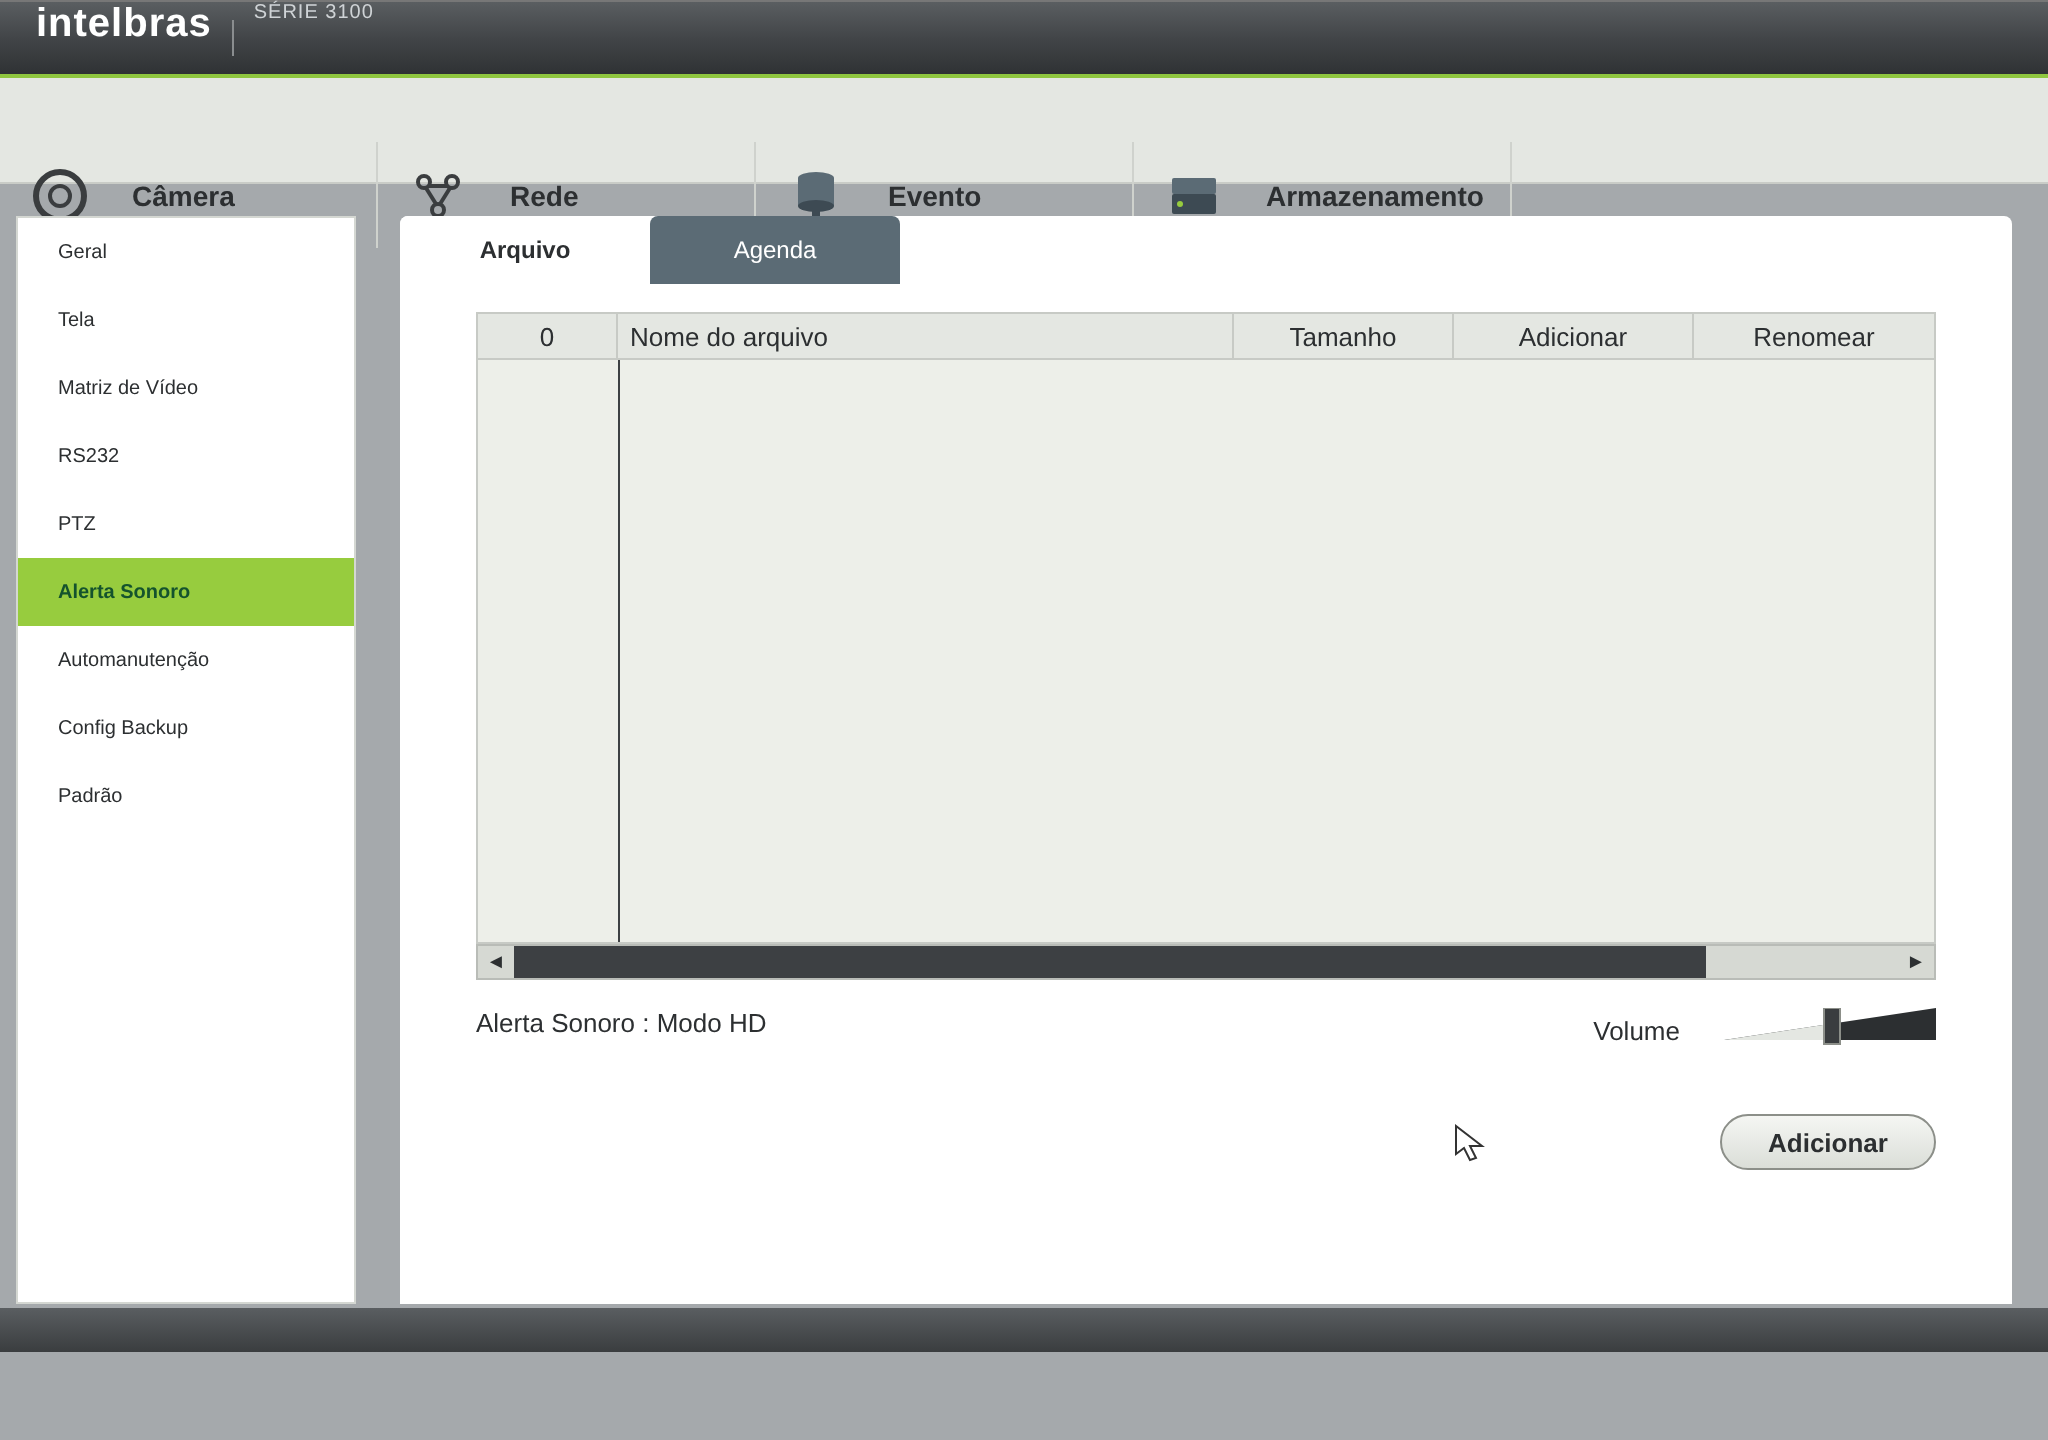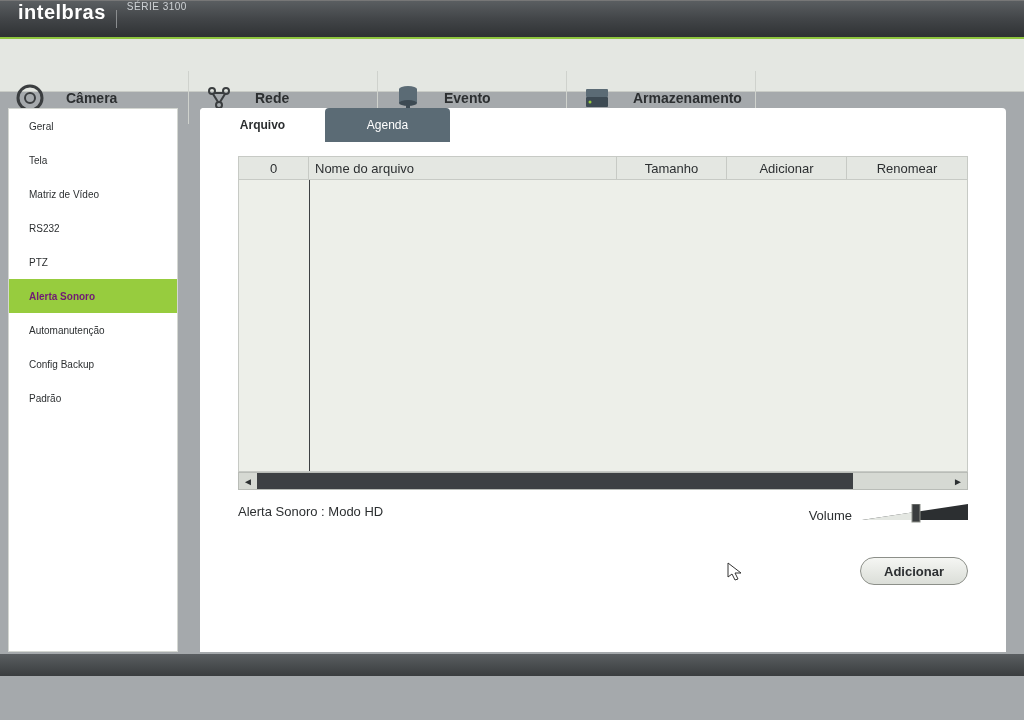--- a/index.html
+++ b/index.html
@@ -97,21 +97,21 @@
     height: 34px;
     display: flex;
     align-items: center;
     padding-left: 20px;
     color: #2c2f31;
     font-size: 10px;
     cursor: pointer;
   }
   .sidebar-item.selected {
     background: #97cc3e;
-    color: #701a75;
+    color: #14532d;
     font-weight: bold;
     text-align: center;
   }
 
   
   .panel {
     flex: 1;
     background: #fff;
     margin: 16px 18px 0 22px;
     border-radius: 4px 4px 0 0;
@@ -221,21 +221,21 @@
     display: flex;
     justify-content: space-between;
     align-items: flex-start;
     margin: 14px 38px 0 38px;
     font-size: 13px;
     color: #2c2f31;
   }
   .volume-wrap {
     display: flex;
     align-items: center;
-    gap: 10px;
+    gap: 22px;
   }
   .btn-row {
     display: flex;
     justify-content: flex-end;
     margin: 30px 38px 0 38px;
   }
   .pill-btn {
     width: 108px;
     height: 28px;
     border-radius: 14px;

